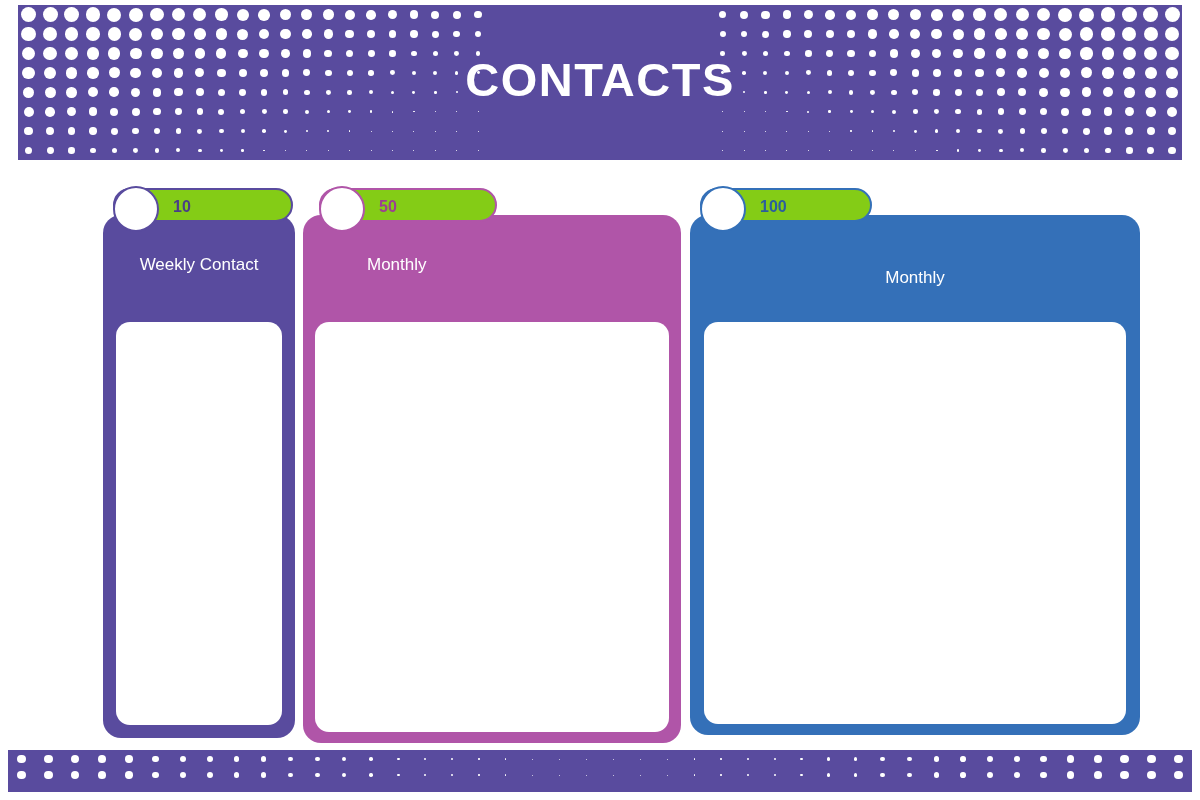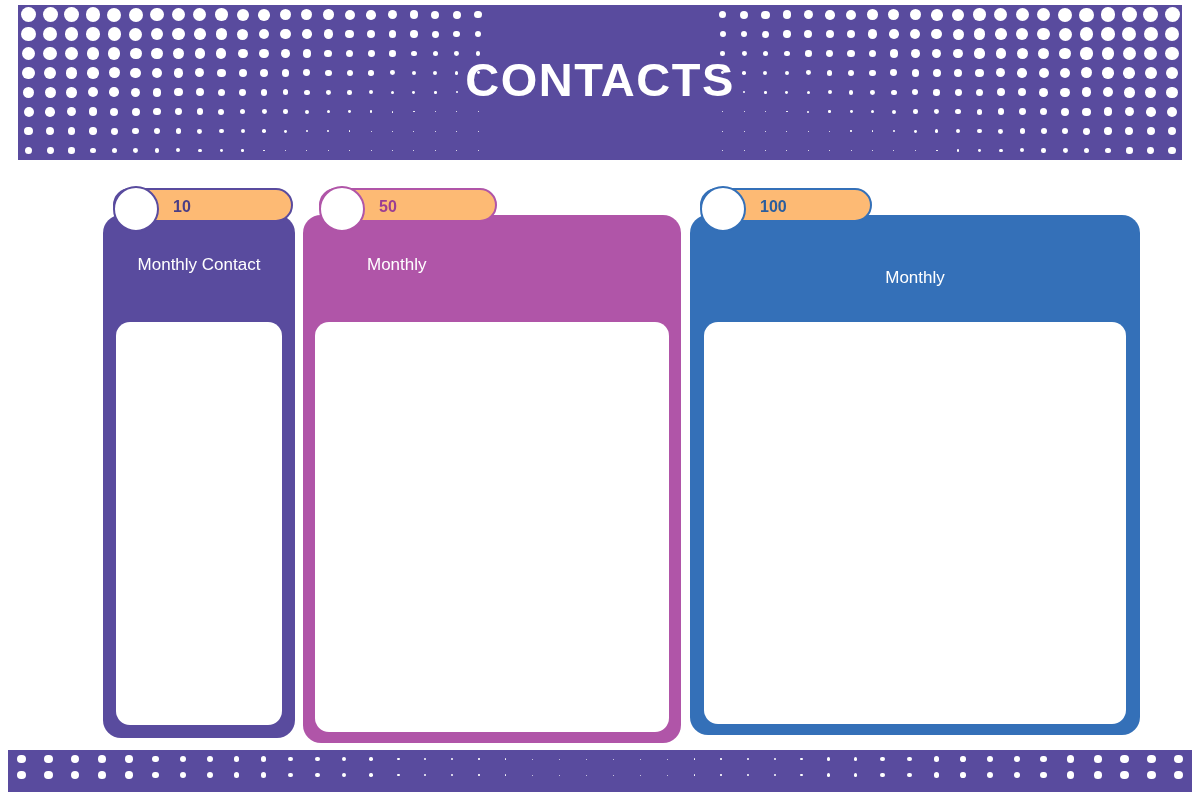--- a/index.html
+++ b/index.html
@@ -87,21 +87,21 @@
     font-size: 17px;
     font-weight: normal;
     white-space: nowrap;
   }
 
   
   .badge {
     position: absolute;
     box-sizing: border-box;
     height: 34px;
-    background: #fdba74;
+    background: #84cc16;
     border-radius: 17px;
     z-index: 5;
   }
   .badge-num {
     position: absolute;
     left: 58px;
     top: 0;
     height: 34px;
     line-height: 34px;
     font-size: 16px;
@@ -501,21 +501,21 @@
   <div id="page-title">CONTACTS</div>
 </div>
 
 <div id="cards-area">
 
   <div class="card-wrap" id="card-1" style="left:103px; width:192px;">
     <div class="card-frame" style="top:55px; width:192px; height:523px; background:#594b9e;"></div>
     <div class="card-inner" style="left:13px; top:162px; width:166px; height:403px;">
       <span></span>
     </div>
-    <div class="card-label" style="left:0; top:95px; width:192px; text-align:center;">Monthly Contact</div>
+    <div class="card-label" style="left:0; top:95px; width:192px; text-align:center;">Weekly Contact</div>
     <div class="badge" style="left:10px; top:28px; width:180px; border:2.5px solid #594b9e;">
       <span class="badge-num" style="color:#4a3e86;">10</span>
       <span class="badge-circle" style="border:2.5px solid #594b9e;"></span>
     </div>
   </div>
 
   <div class="card-wrap" id="card-2" style="left:303px; width:378px;">
     <div class="card-frame" style="top:55px; width:378px; height:528px; background:#b055a8;"></div>
     <div class="card-inner" style="left:12px; top:162px; width:354px; height:410px;">
       <span></span>

